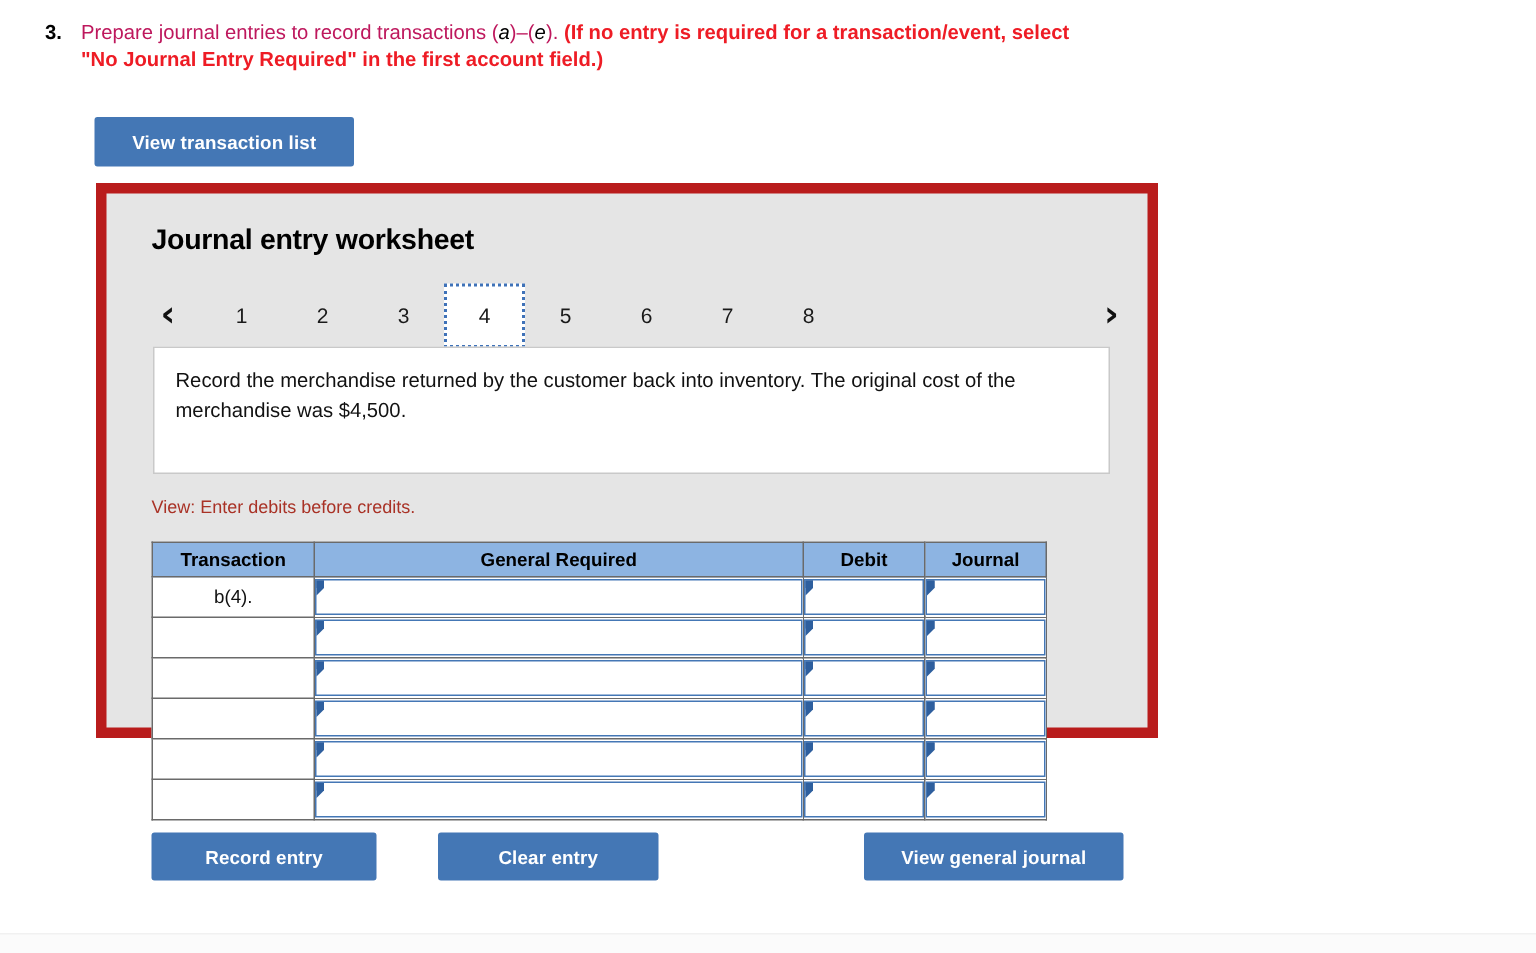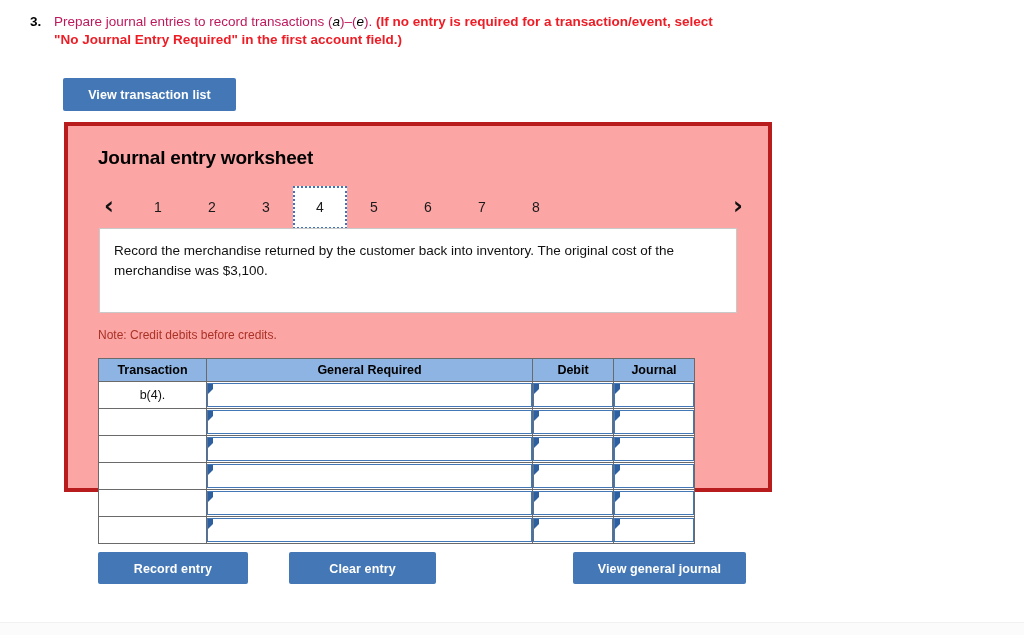--- a/index.html
+++ b/index.html
@@ -66,22 +66,22 @@
     line-height: 33px;
   }
 
   
   .panel {
     position: absolute;
     left: 64px;
     top: 122px;
     width: 708px;
     height: 370px;
-    background: #fca5a5;
-    border: 4px solid #b91c1c;
+    background: #e5e5e5;
+    border: 7px solid #b91c1c;
     box-sizing: border-box;
   }
 
   .panel-title {
     position: absolute;
     left: 30px;
     top: 21px;
     font-size: 19px;
     font-weight: bold;
     letter-spacing: -0.2px;
@@ -288,23 +288,23 @@
         <div class="tab" style="left: 87px;">2</div>
         <div class="tab" style="left: 141px;">3</div>
         <div class="tab active" style="left: 195px;">4</div>
         <div class="tab" style="left: 249px;">5</div>
         <div class="tab" style="left: 303px;">6</div>
         <div class="tab" style="left: 357px;">7</div>
         <div class="tab" style="left: 411px;">8</div>
       </div>
   </div>
 
-  <div class="desc-box">Record the merchandise returned by the customer back into inventory. The original cost of the merchandise was $3,100.</div>
-
-  <div class="note">Note: Credit debits before credits.</div>
+  <div class="desc-box">Record the merchandise returned by the customer back into inventory. The original cost of the merchandise was $4,500.</div>
+
+  <div class="note">View: Enter debits before credits.</div>
 
   <table class="jtable">
     <thead>
       <tr>
         <th class="col-trans">Transaction</th>
         <th class="col-gj">General Required</th>
         <th class="col-debit">Debit</th>
         <th class="col-credit">Journal</th>
       </tr>
     </thead>

